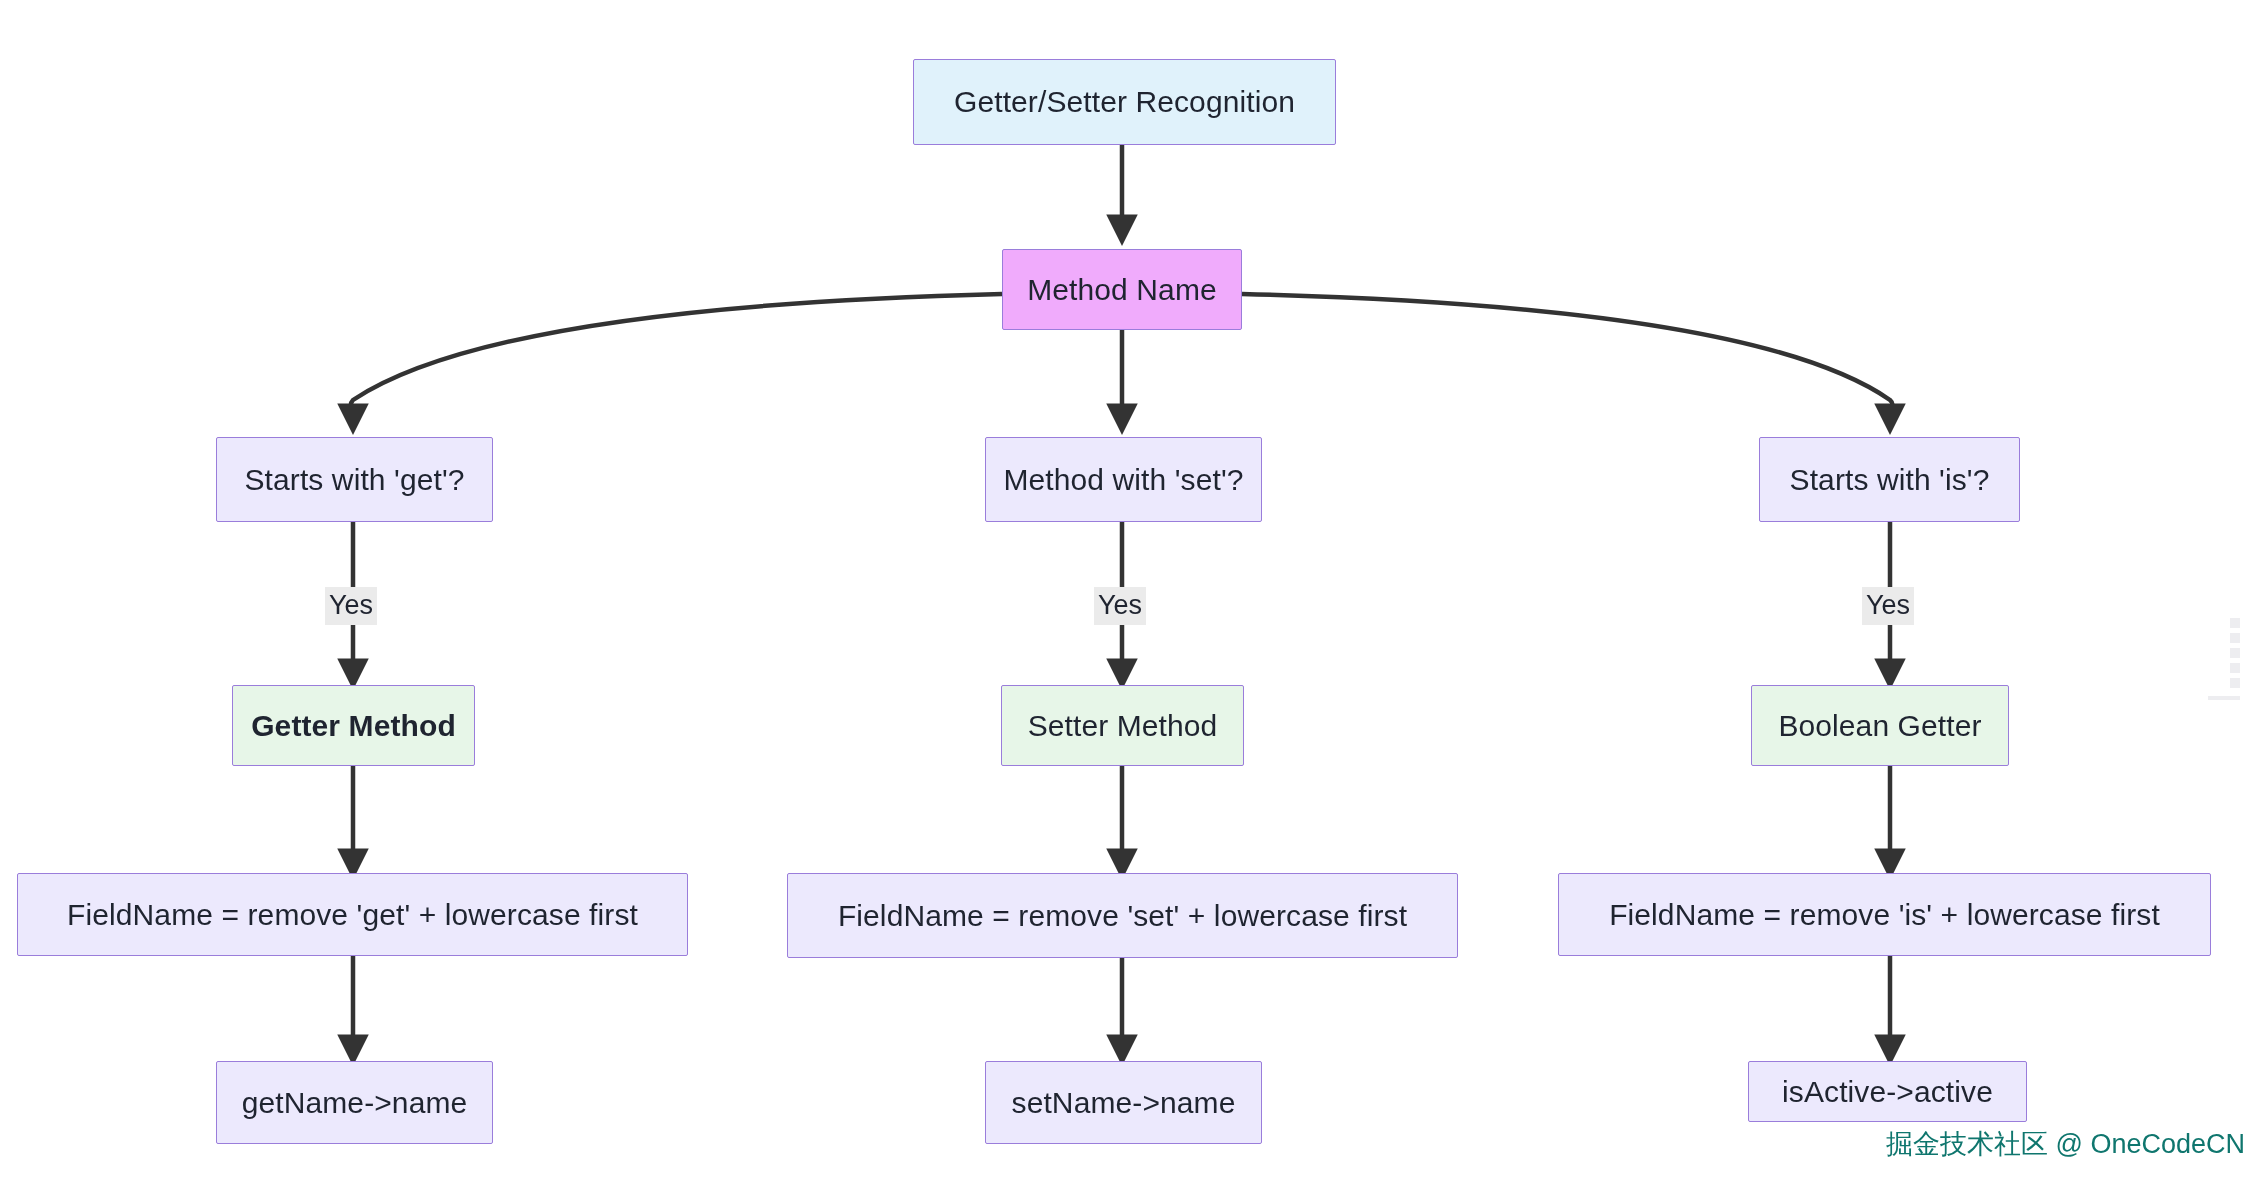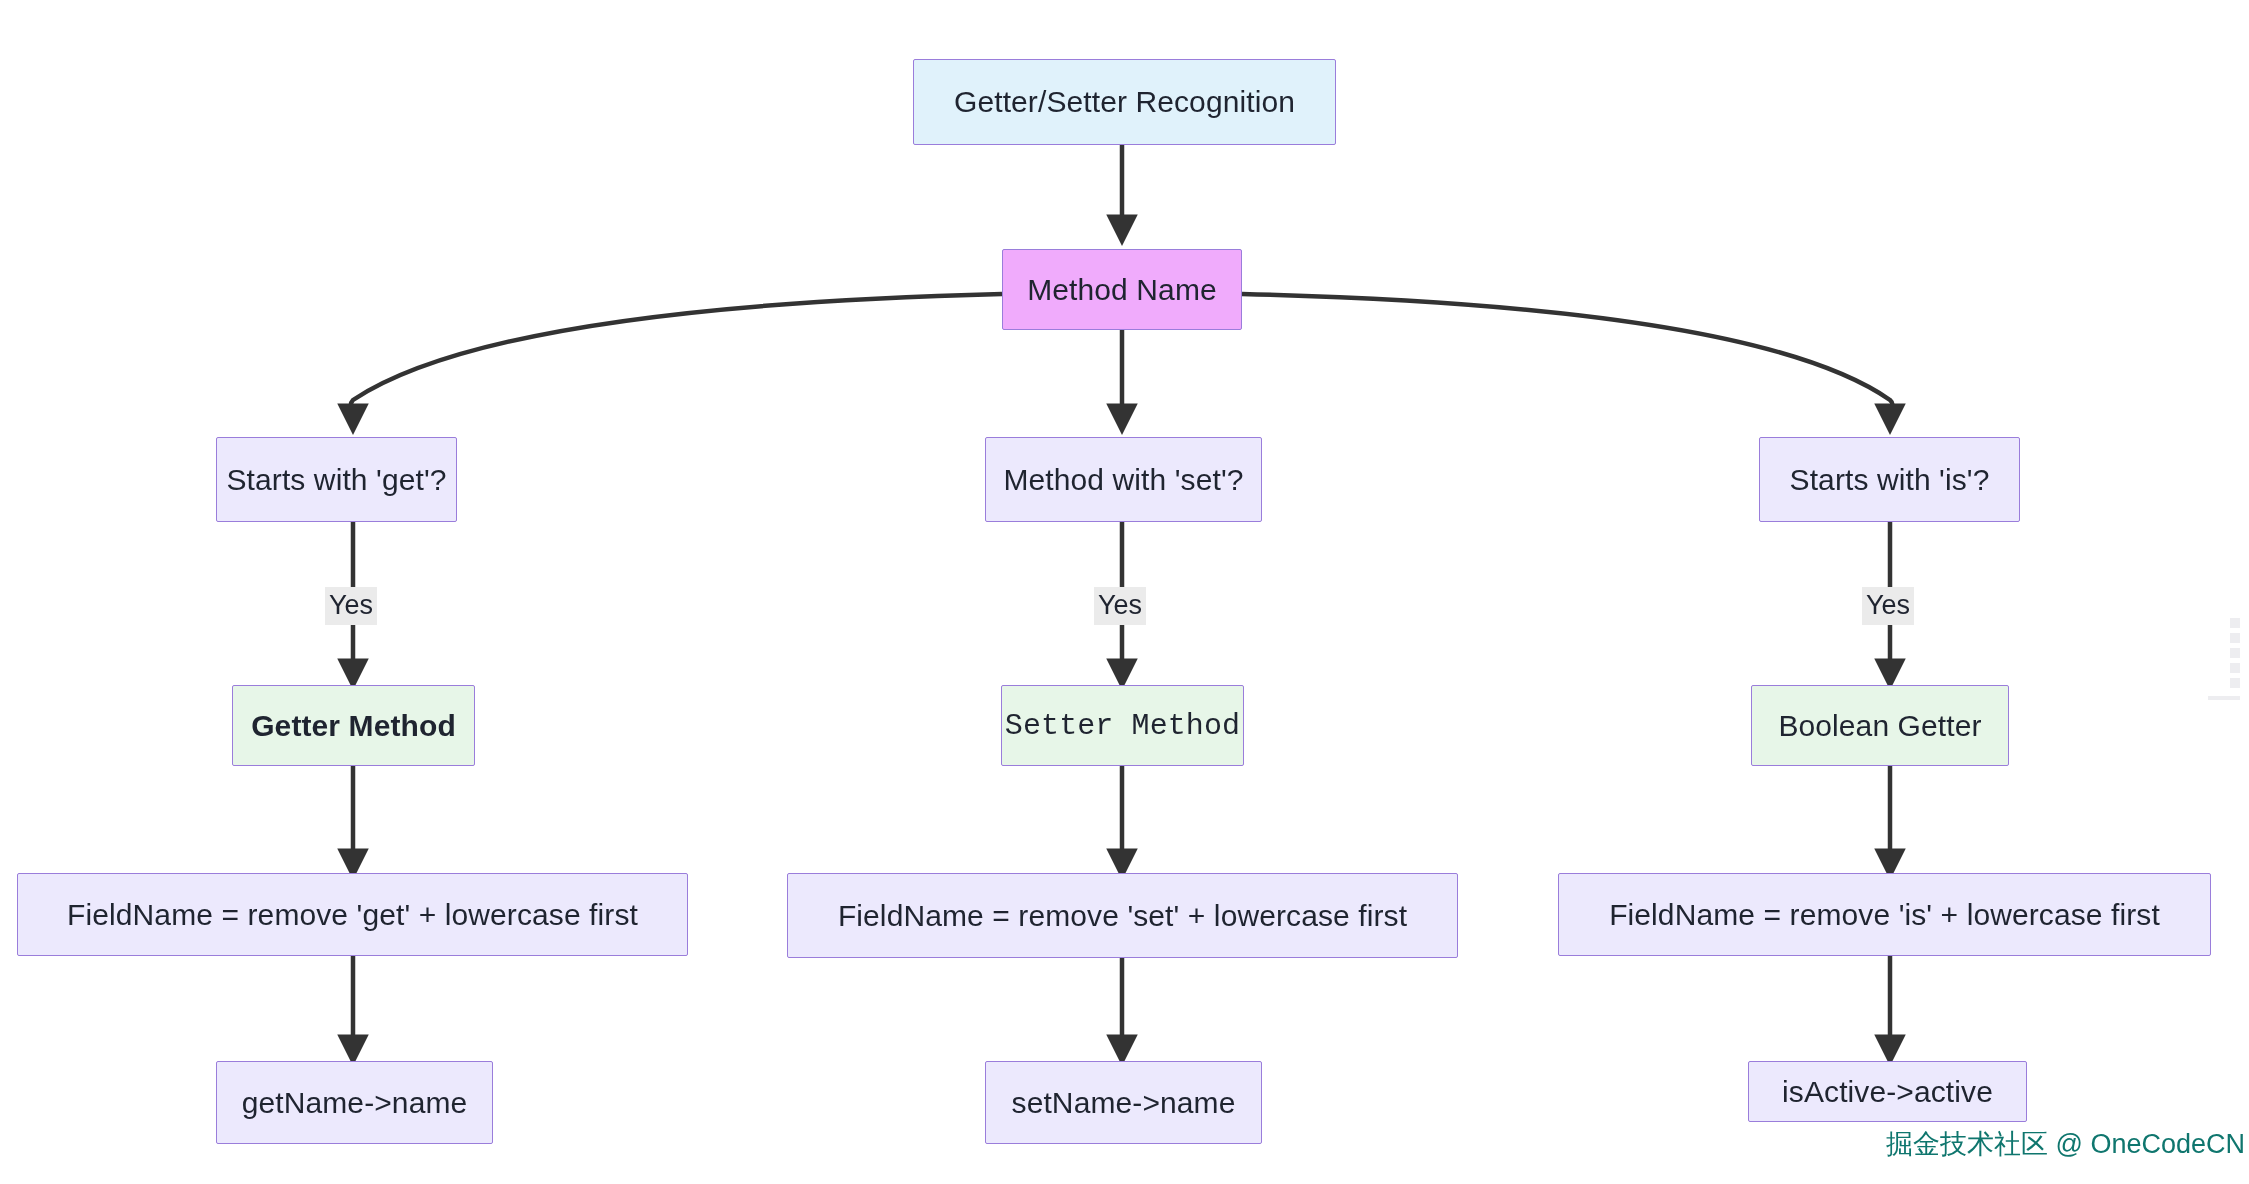--- a/index.html
+++ b/index.html
@@ -115,29 +115,29 @@
 
     <path d="M 353 956 L 353 1058" stroke="#333333" stroke-width="4.5" fill="none" marker-end="url(#arrow)"></path>
     <path d="M 1122 956 L 1122 1058" stroke="#333333" stroke-width="4.5" fill="none" marker-end="url(#arrow)"></path>
     <path d="M 1890 956 L 1890 1058" stroke="#333333" stroke-width="4.5" fill="none" marker-end="url(#arrow)"></path>
   </svg>
 
   <div class="node start" style="left:913px; top:59px; width:423px; height:86px;">Getter/Setter Recognition</div>
 
   <div class="node pivot" style="left:1002px; top:249px; width:240px; height:81px;">Method Name</div>
 
-  <div class="node decision" style="left:216px; top:437px; width:241px; height:85px;">Starts with 'get'?</div>
+  <div class="node decision" style="left:216px; top:437px; width:277px; height:85px;">Starts with 'get'?</div>
 
   <div class="node decision" style="left:985px; top:437px; width:277px; height:85px;">Method with 'set'?</div>
 
   <div class="node decision" style="left:1759px; top:437px; width:261px; height:85px;">Starts with 'is'?</div>
 
   <div class="node result" style="left:232px; top:685px; width:243px; height:81px;font-weight:bold;">Getter Method</div>
 
-  <div class="node result" style="left:1001px; top:685px; width:243px; height:81px;font-family:Liberation Mono, monospace;">Setter Method</div>
+  <div class="node result" style="left:1001px; top:685px; width:243px; height:81px;">Setter Method</div>
 
   <div class="node result" style="left:1751px; top:685px; width:258px; height:81px;">Boolean Getter</div>
 
   <div class="node process" style="left:17px; top:873px; width:671px; height:83px;">FieldName = remove 'get' + lowercase first</div>
 
   <div class="node process" style="left:787px; top:873px; width:671px; height:85px;">FieldName = remove 'set' + lowercase first</div>
 
   <div class="node process" style="left:1558px; top:873px; width:653px; height:83px;">FieldName = remove 'is' + lowercase first</div>
 
   <div class="node output" style="left:216px; top:1061px; width:277px; height:83px;">getName-&gt;name</div>

